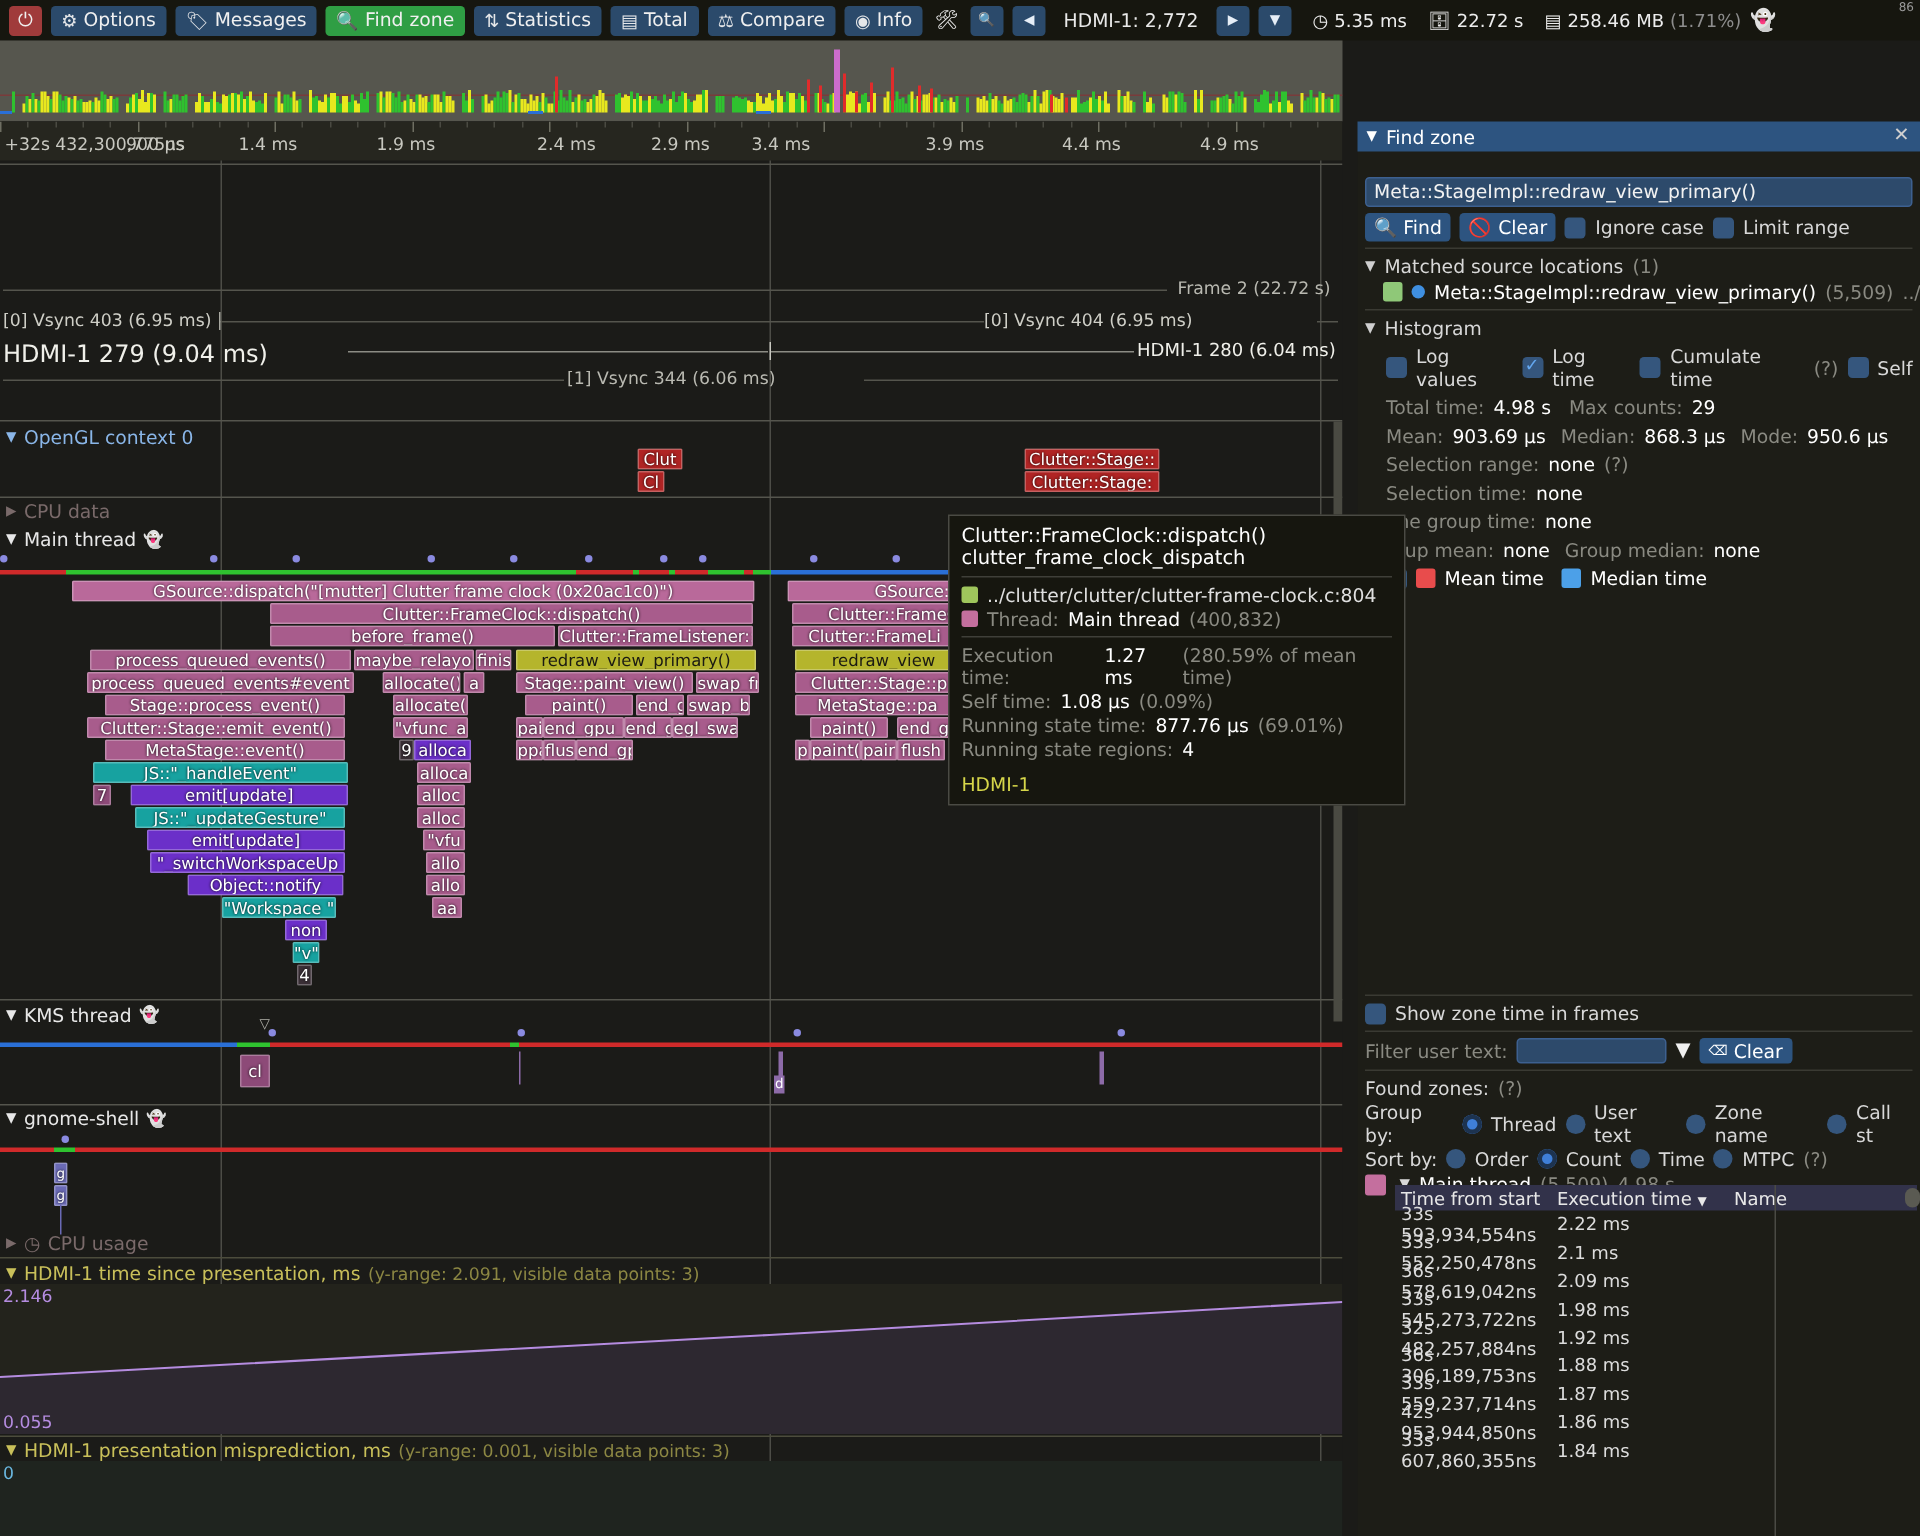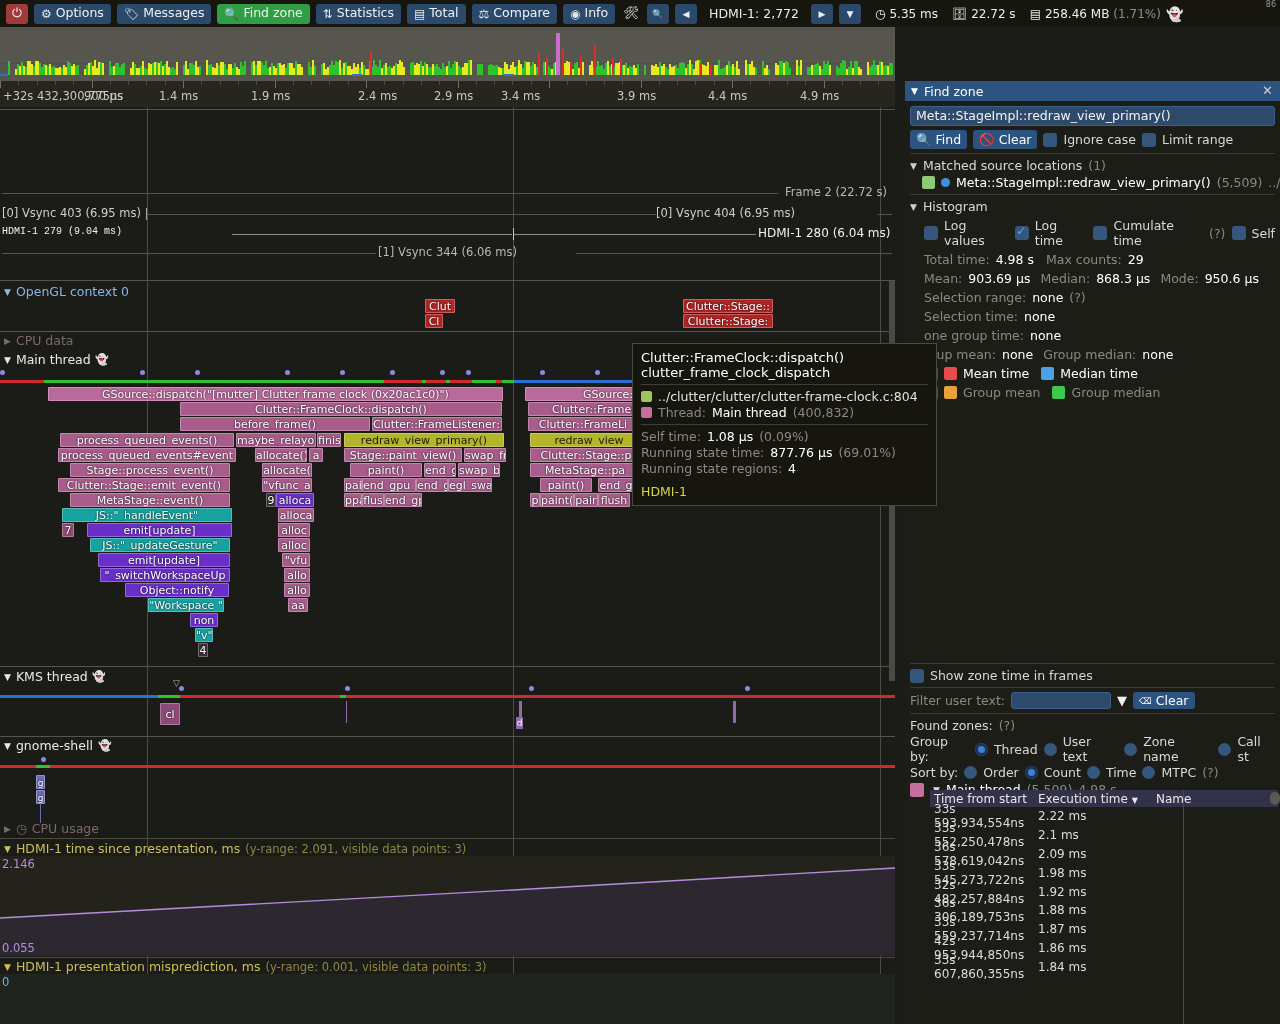--- a/index.html
+++ b/index.html
@@ -106,21 +106,21 @@
   
   .panel {
     position:absolute; left:905px; top:81px; width:375px; height:943px;
     background:#1d1d17;
   }
   .panel-title {
     height:20px; background:#2d5480; display:flex; align-items:center; gap:6px;
     padding:0 6px; font-size:12.5px; color:#fff; position:relative;
   }
   .panel-title .x { position:absolute; right:7px; top:2px; color:#cfcfcf; font-size:13px; }
-  .pbody { padding:5px 5px 0 5px; }
+  .pbody { padding:5px 5px 0 5px;margin-top:12px; }
   .textinput {
     width:100%; height:20px; background:#2d4a6b; border:1px solid #3d6090;
     border-radius:3px; color:#f2f2f2; font-size:12.5px; padding:0 5px;
     line-height:18px; overflow:hidden; white-space:nowrap;
   }
   .rowline { display:flex; align-items:center; gap:6px; margin-top:4px; font-size:12.5px; }
   .btn {
     display:inline-flex; align-items:center; gap:4px; height:19px; padding:0 6px;
     background:#2d5480; border-radius:3px; color:#fff; font-size:12.5px;
   }
@@ -684,21 +684,21 @@
     <div class="hline" style="left:0; top:28px; width:895px;"></div>
     <div class="frametag" style="right:8px; top:104px;">Frame 2 (22.72 s)</div>
     <div class="hline" style="left:2px; top:112px; width:776px;"></div>
 
     <div class="frametag" style="left:2px; top:125px; color:#cfcfc7;">[0] Vsync 403 (6.95 ms)</div>
     <div class="hline" style="left:146px; top:133px; width:510px;"></div>
     <div class="frametag" style="left:656px; top:125px; color:#cfcfc7;">[0] Vsync 404 (6.95 ms)</div>
     <div class="hline" style="left:878px; top:133px; width:14px;"></div>
     <div class="vline" style="left:146px; top:127px; height:12px; background:#a8a8a0;"></div>
 
-    <div class="frametag" style="left:2px; top:145px; color:#f0f0ea; font-size:10px;font-family:Liberation Mono, monospace;">HDMI-1 279 (9.04 ms)</div>
+    <div class="frametag" style="left:2px; top:145px; color:#f0f0ea; font-size:16px;">HDMI-1 279 (9.04 ms)</div>
     <div class="hline" style="left:232px; top:153px; width:280px; background:#8c8c84;"></div>
     <div class="frametag" style="left:758px; top:145px; color:#f0f0ea; font-size:12px;">HDMI-1 280 (6.04 ms)</div>
     <div class="hline" style="left:514px; top:153px; width:242px; background:#8c8c84;"></div>
     <div class="vline" style="left:513px; top:147px; height:12px; background:#c8c8c0;"></div>
 
     <div class="hline" style="left:2px; top:172px; width:374px;"></div>
     <div class="frametag" style="left:378px; top:164px; color:#b9b9b1;">[1] Vsync 344 (6.06 ms)</div>
     <div class="hline" style="left:576px; top:172px; width:316px;"></div>
 
     <div class="rowhdr blue" style="left:4px; top:203px;">
@@ -906,20 +906,25 @@
       <span style="color:#e0e0e0">../clutter/clutter/clutter-frame-clock.c:804</span>
     </div>
     <div class="ttrow">
       <span class="swatch" style="background:#c46f9e"></span>
       <span class="muted">Thread:</span>
       <span class="val">Main thread</span>
       <span class="muted">(400,832)</span>
     </div>
     <div class="ttsep"></div>
     <div class="ttrow">
+      <span class="muted">Execution time:</span>
+      <span class="val">1.27 ms</span>
+      <span class="muted">(280.59% of mean time)</span>
+    </div>
+    <div class="ttrow">
       <span class="muted">Self time:</span>
       <span class="val">1.08 µs</span>
       <span class="muted">(0.09%)</span>
     </div>
     <div class="ttrow">
       <span class="muted">Running state time:</span>
       <span class="val">877.76 µs</span>
       <span class="muted">(69.01%)</span>
     </div>
     <div class="ttrow">
@@ -1023,27 +1028,20 @@
         <span class="muted" style="margin-left:4px">Group median:</span>
         <span class="val">none</span>
       </div>
 
       <div class="rowline" style="padding-left:14px">
         <span class="cbox on"></span>
         <span class="swatch" style="background:#e84c4c;width:13px;height:13px"></span>
         <span class="val">Mean time</span>
         <span class="swatch" style="background:#4ca0e8;width:13px;height:13px;margin-left:6px"></span>
         <span class="val">Median time</span>
-      </div>
-      <div class="rowline" style="padding-left:14px">
-        <span class="cbox on"></span>
-        <span class="swatch" style="background:#eaa03c;width:13px;height:13px"></span>
-        <span class="muted">Group mean</span>
-        <span class="swatch" style="background:#3cc84c;width:13px;height:13px;margin-left:6px"></span>
-        <span class="muted">Group median</span>
       </div>
     </div>
 
     <div style="position:absolute; left:0; top:578px; width:375px; padding:0 5px;">
       <div class="sep"></div>
       <div class="rowline" style="margin-top:2px">
         <span class="cbox"></span>
         <span class="label">Show zone time in frames</span>
       </div>
       <div class="sep"></div>

